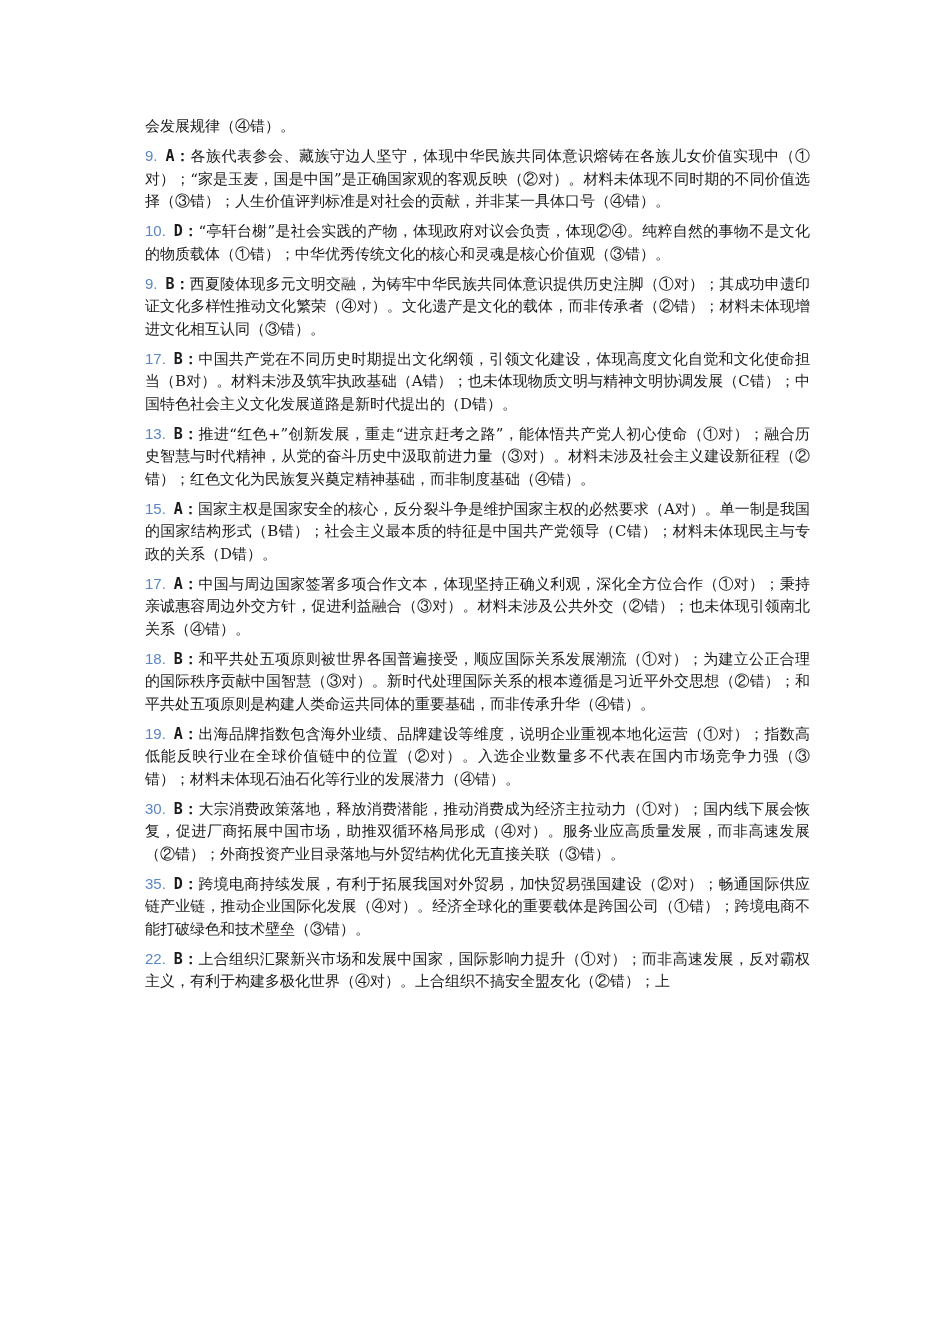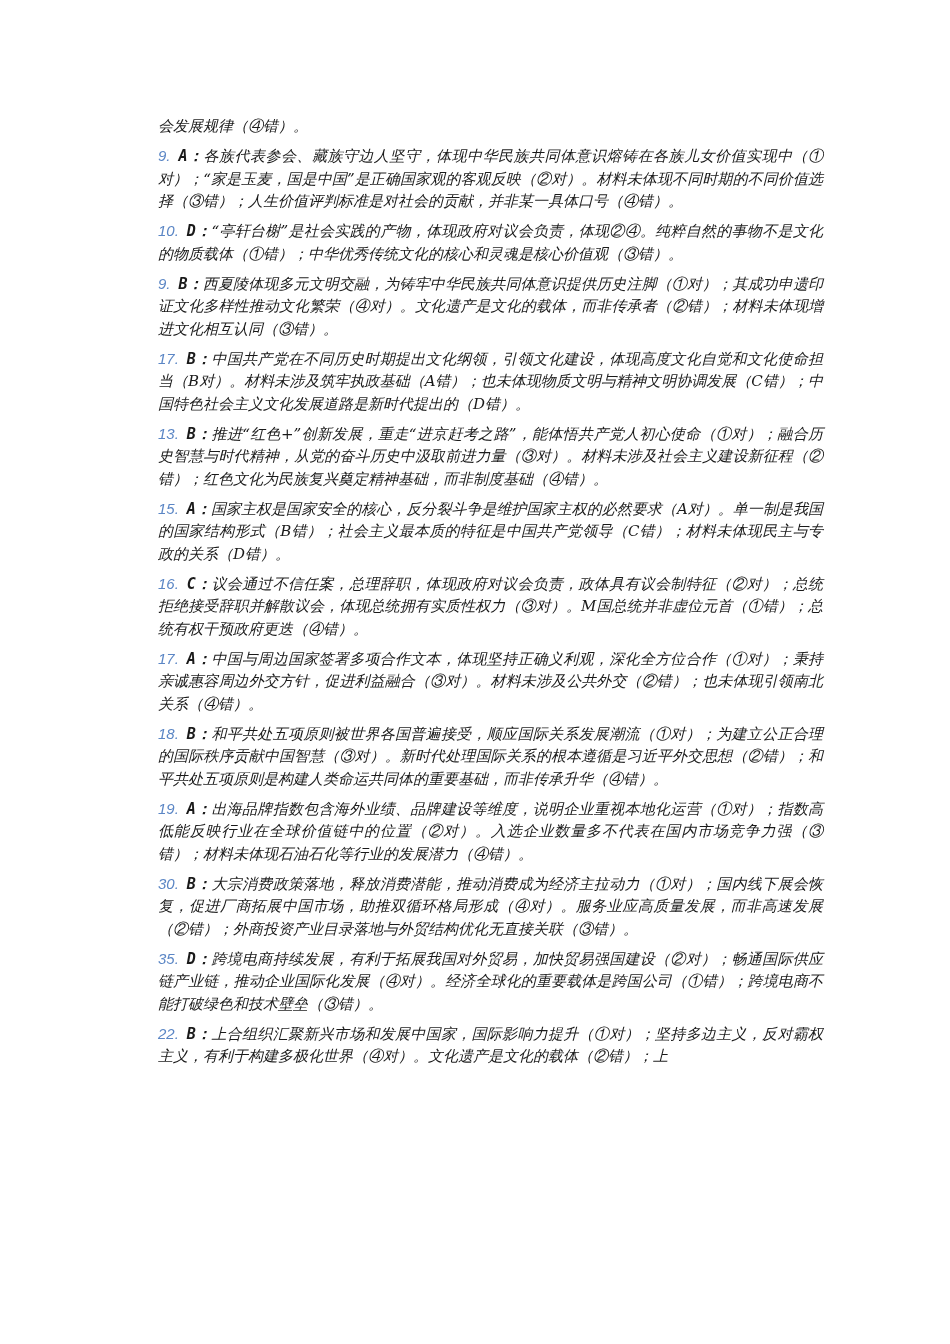--- a/index.html
+++ b/index.html
@@ -1,34 +1,33 @@
 <!DOCTYPE html>
 <html><head>
 <meta charset="utf-8">
 <style>
   html, body { margin: 0; padding: 0; background: #ffffff; }
   body { width: 950px; height: 1344px; position: relative; overflow: hidden;
          font-family: "DejaVu Serif", "Liberation Serif", serif; color: #1a1a1a; }
-  .page { position: absolute; left: 158px; top: 115px; width: 665px; font-style: italic; }
+  .page { position: absolute; left: 145px; top: 115px; width: 665px; }
   .para { font-size: 15px; line-height: 22.5px; margin: 0 0 7.5px 0; text-align: justify; word-break: break-all; }
   .num { color: #5b86c5; margin-right: 8px; font-family: "Liberation Sans", sans-serif; }
   .ans { font-weight: bold; font-family: "DejaVu Sans Mono", monospace; }
 </style>
 </head>
 <body>
 
 <div class="page">
   <p class="para">会发展规律（④错）。</p>
 
   <p class="para"><span class="num">9.</span><span class="ans">A：</span><span>各族代表参会、藏族守边人坚守，体现中华民族共同体意识熔铸在各族儿女价值实现中（①对）；“家是玉麦，国是中国”是正确国家观的客观反映（②对）。材料未体现不同时期的不同价值选择（③错）；人生价值评判标准是对社会的贡献，并非某一具体口号（④错）。</span></p>
   <p class="para"><span class="num">10.</span><span class="ans">D：</span><span>“亭轩台榭”是社会实践的产物，体现政府对议会负责，体现②④。纯粹自然的事物不是文化的物质载体（①错）；中华优秀传统文化的核心和灵魂是核心价值观（③错）。</span></p>
   <p class="para"><span class="num">9.</span><span class="ans">B：</span><span>西夏陵体现多元文明交融，为铸牢中华民族共同体意识提供历史注脚（①对）；其成功申遗印证文化多样性推动文化繁荣（④对）。文化遗产是文化的载体，而非传承者（②错）；材料未体现增进文化相互认同（③错）。</span></p>
   <p class="para"><span class="num">17.</span><span class="ans">B：</span><span>中国共产党在不同历史时期提出文化纲领，引领文化建设，体现高度文化自觉和文化使命担当（B对）。材料未涉及筑牢执政基础（A错）；也未体现物质文明与精神文明协调发展（C错）；中国特色社会主义文化发展道路是新时代提出的（D错）。</span></p>
   <p class="para"><span class="num">13.</span><span class="ans">B：</span><span>推进“红色+”创新发展，重走“进京赶考之路”，能体悟共产党人初心使命（①对）；融合历史智慧与时代精神，从党的奋斗历史中汲取前进力量（③对）。材料未涉及社会主义建设新征程（②错）；红色文化为民族复兴奠定精神基础，而非制度基础（④错）。</span></p>
   <p class="para"><span class="num">15.</span><span class="ans">A：</span><span>国家主权是国家安全的核心，反分裂斗争是维护国家主权的必然要求（A对）。单一制是我国的国家结构形式（B错）；社会主义最本质的特征是中国共产党领导（C错）；材料未体现民主与专政的关系（D错）。</span></p>
-  <p class="para"><span class="num">16.</span><span class="ans">C：</span><span>议会通过不信任案，总理辞职，体现政府对议会负责，政体具有议会制特征（②对）；总统拒绝接受辞职并解散议会，体现总统拥有实质性权力（③对）。M国总统并非虚位元首（①错）；总统有权干预政府更迭（④错）。</span></p>
   <p class="para"><span class="num">17.</span><span class="ans">A：</span><span>中国与周边国家签署多项合作文本，体现坚持正确义利观，深化全方位合作（①对）；秉持亲诚惠容周边外交方针，促进利益融合（③对）。材料未涉及公共外交（②错）；也未体现引领南北关系（④错）。</span></p>
   <p class="para"><span class="num">18.</span><span class="ans">B：</span><span>和平共处五项原则被世界各国普遍接受，顺应国际关系发展潮流（①对）；为建立公正合理的国际秩序贡献中国智慧（③对）。新时代处理国际关系的根本遵循是习近平外交思想（②错）；和平共处五项原则是构建人类命运共同体的重要基础，而非传承升华（④错）。</span></p>
   <p class="para"><span class="num">19.</span><span class="ans">A：</span><span>出海品牌指数包含海外业绩、品牌建设等维度，说明企业重视本地化运营（①对）；指数高低能反映行业在全球价值链中的位置（②对）。入选企业数量多不代表在国内市场竞争力强（③错）；材料未体现石油石化等行业的发展潜力（④错）。</span></p>
   <p class="para"><span class="num">30.</span><span class="ans">B：</span><span>大宗消费政策落地，释放消费潜能，推动消费成为经济主拉动力（①对）；国内线下展会恢复，促进厂商拓展中国市场，助推双循环格局形成（④对）。服务业应高质量发展，而非高速发展（②错）；外商投资产业目录落地与外贸结构优化无直接关联（③错）。</span></p>
   <p class="para"><span class="num">35.</span><span class="ans">D：</span><span>跨境电商持续发展，有利于拓展我国对外贸易，加快贸易强国建设（②对）；畅通国际供应链产业链，推动企业国际化发展（④对）。经济全球化的重要载体是跨国公司（①错）；跨境电商不能打破绿色和技术壁垒（③错）。</span></p>
-  <p class="para"><span class="num">22.</span><span class="ans">B：</span><span>上合组织汇聚新兴市场和发展中国家，国际影响力提升（①对）；坚持多边主义，反对霸权主义，有利于构建多极化世界（④对）。文化遗产是文化的载体（②错）；上</span></p>
+  <p class="para"><span class="num">22.</span><span class="ans">B：</span><span>上合组织汇聚新兴市场和发展中国家，国际影响力提升（①对）；而非高速发展，反对霸权主义，有利于构建多极化世界（④对）。上合组织不搞安全盟友化（②错）；上</span></p>
 </div>
 
 </body></html>

